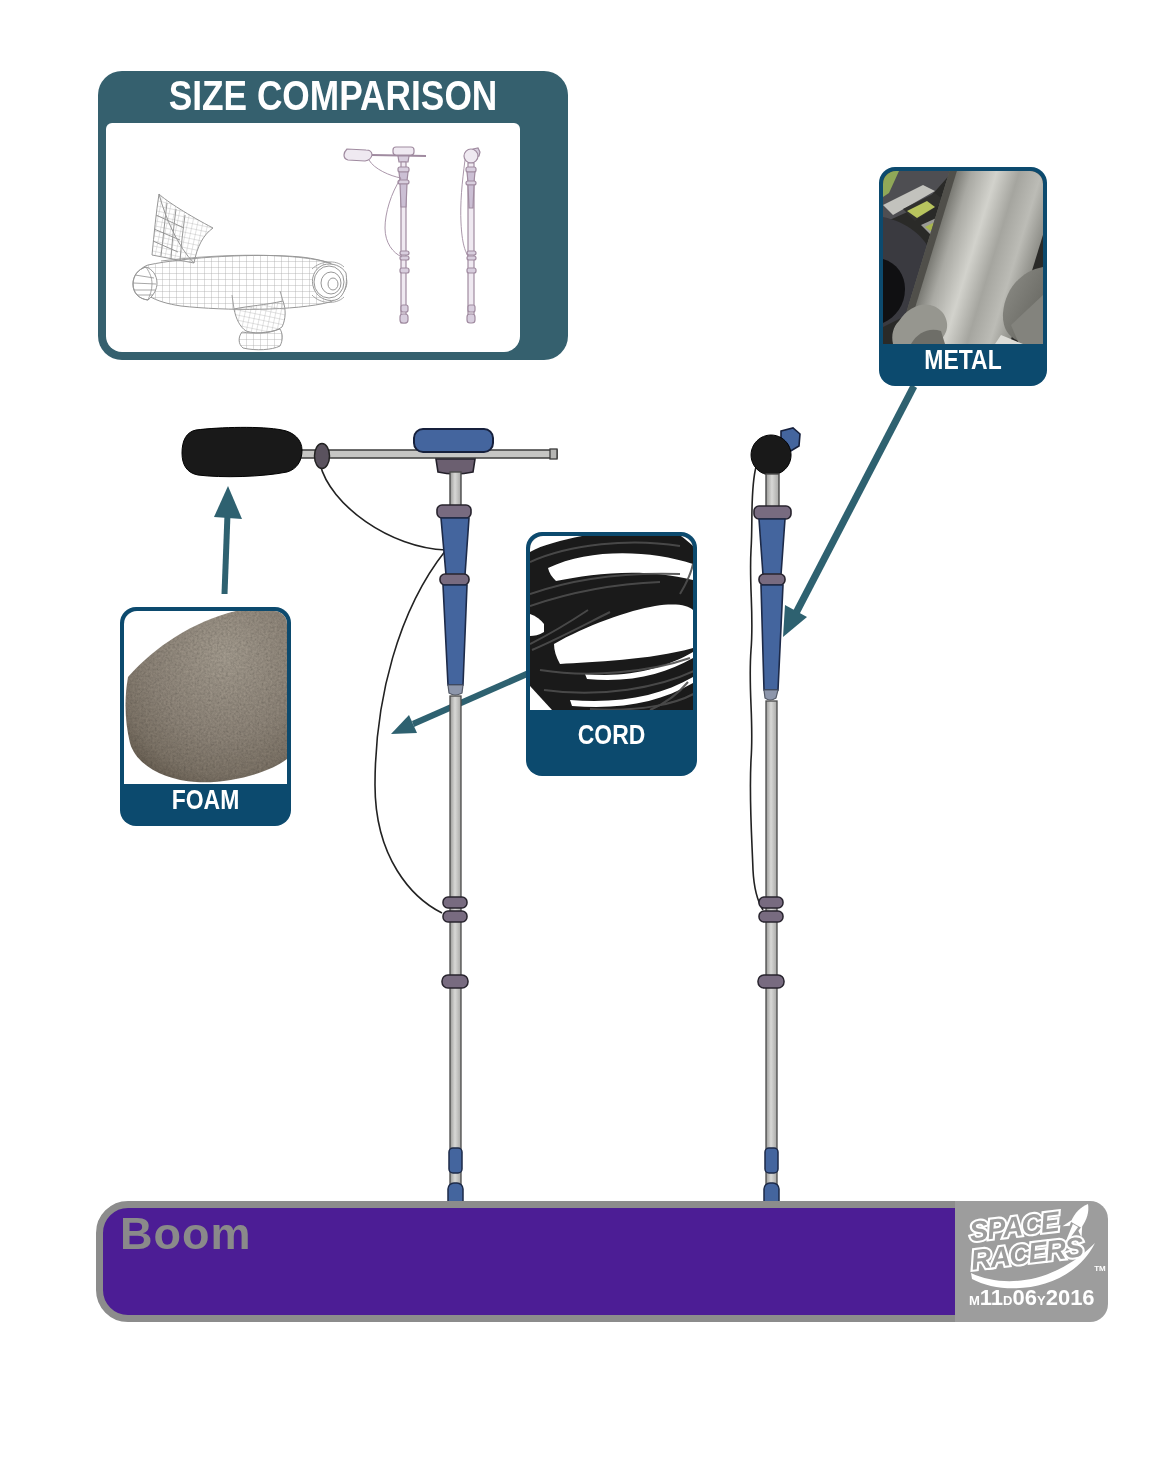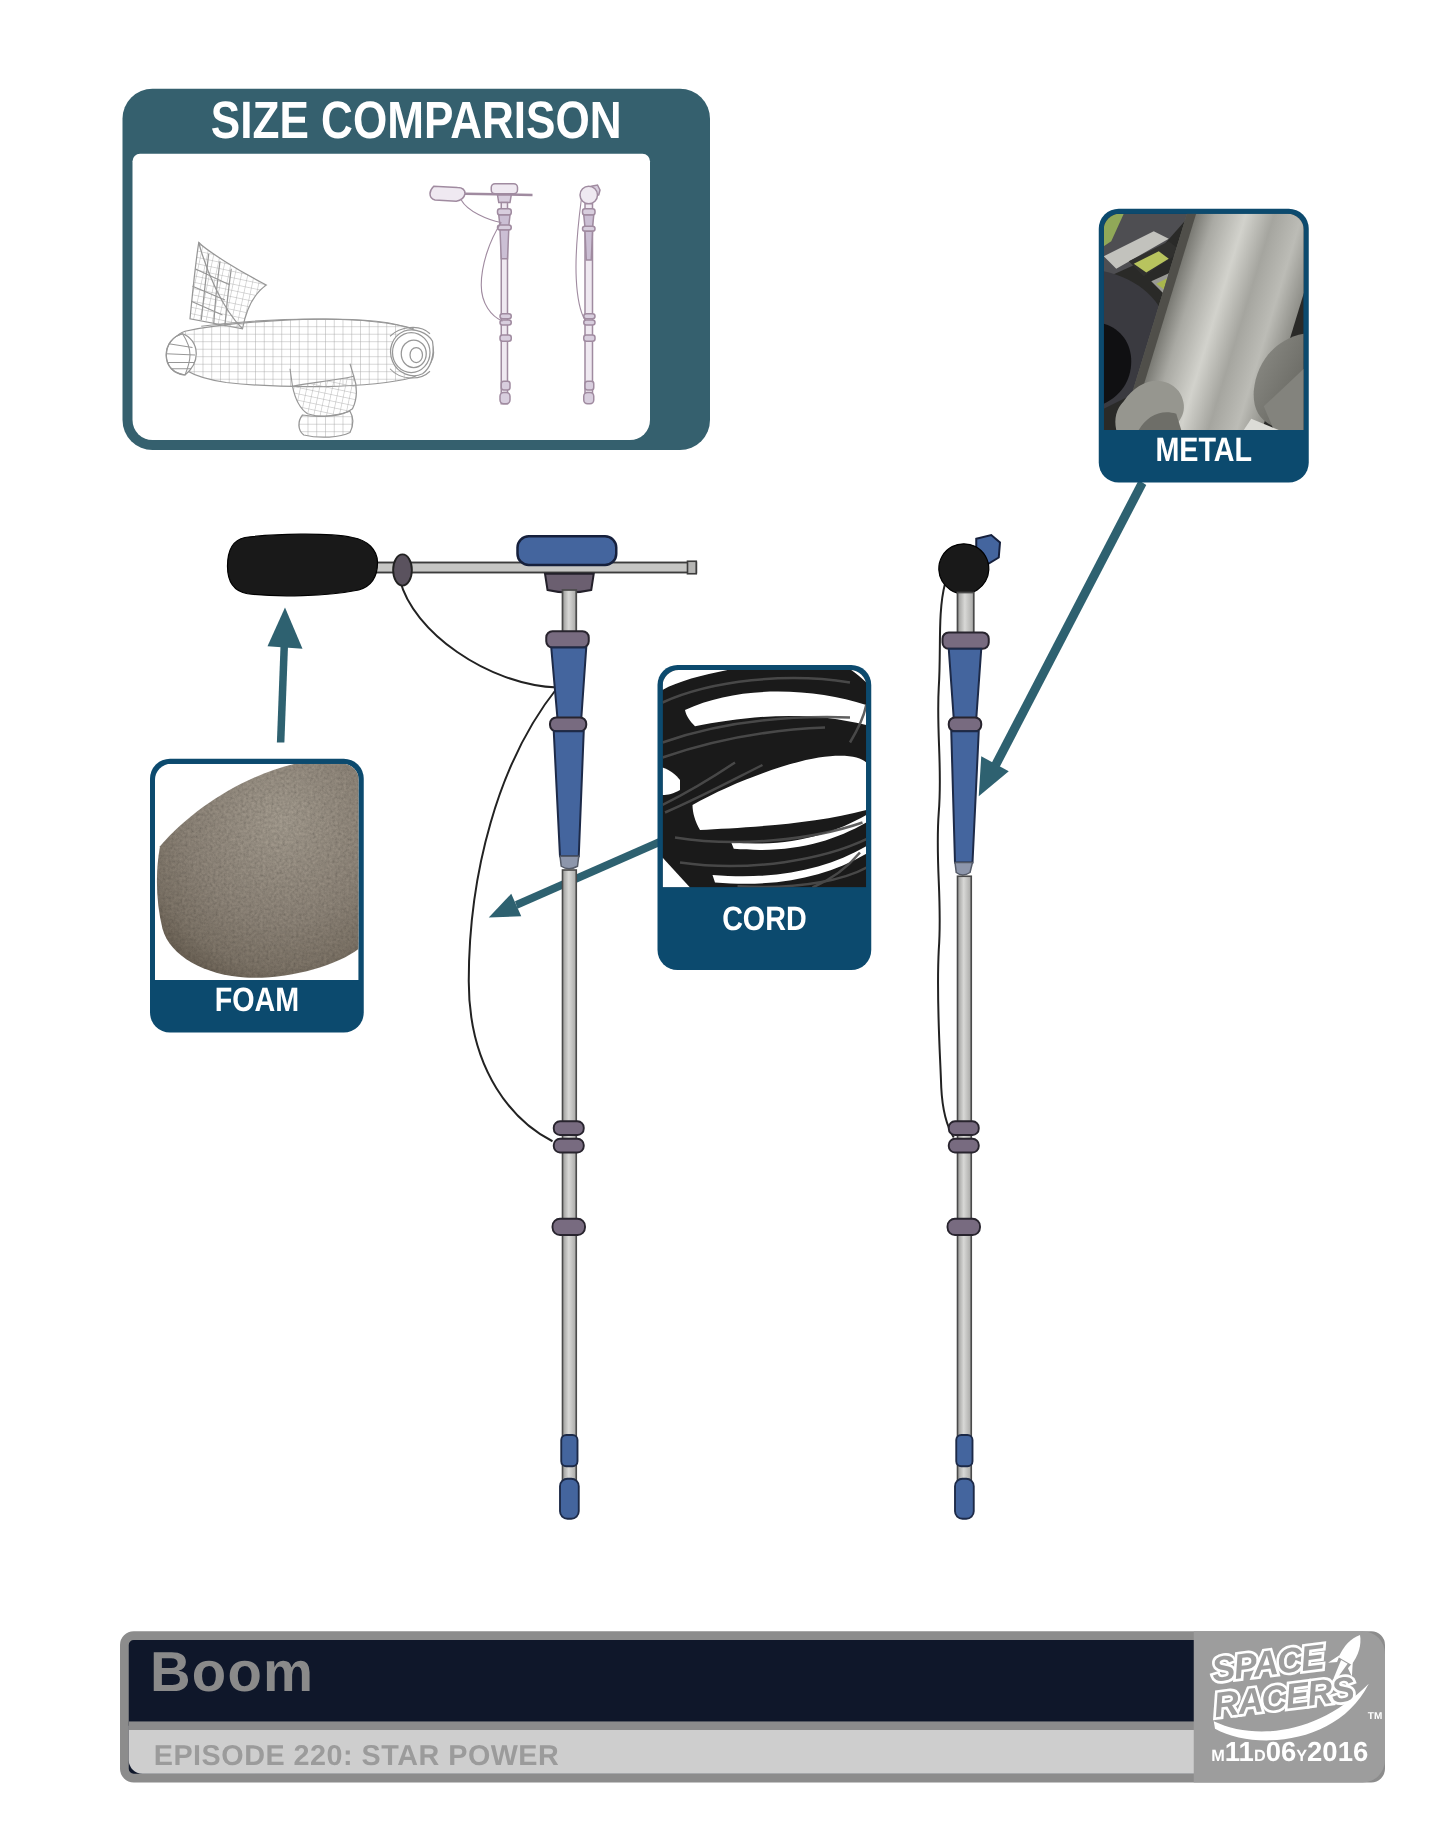--- a/index.html
+++ b/index.html
@@ -16,21 +16,21 @@
   #metalbox{left:879px;top:167px;width:168px;height:219px;}
   #metalbox .photo{width:160px;height:173px;}
   #metalbox .plabel{top:178px;}
   #foambox{left:120px;top:591px;width:171px;height:219px;margin-top:16px;}
   #foambox .photo{width:163px;height:173px;}
   #foambox .plabel{top:178px;}
   #cordbox{left:526px;top:532px;width:171px;height:244px;}
   #cordbox .photo{width:163px;height:174px;}
   #cordbox .plabel{top:188px;}
   
-  #footer{left:96px;top:1305px;width:1012px;height:121px;background:#0f172a;border:7px solid #8c8c8c;border-radius:11px;box-sizing:border-box;}
+  #footer{left:96px;top:1201px;width:1012px;height:121px;background:#4c1d95;border:7px solid #8c8c8c;border-radius:32px;box-sizing:border-box;}
   #ftitle{position:absolute;left:17px;top:3px;font-size:45px;line-height:45px;font-weight:bold;color:#8a8a8a;letter-spacing:1px;}
   #fbar{position:absolute;left:0;bottom:0;width:100%;height:42px;background:#cecece;border-top:7px solid #8c8c8c;border-radius:0 0 11px 11px;box-sizing:border-box;}
   #fbar span{display:block;margin-left:20px;margin-top:7px;font-size:23px;font-weight:bold;color:#9b9b9b;letter-spacing:0.4px;}
   #logopanel{position:absolute;right:-7px;top:-7px;width:153px;height:121px;background:#9d9d9d;border-radius:0 18px 18px 0;}
 </style>
 </head>
 <body>
 
 <svg class="abs" style="left:0;top:0" width="1161" height="1457" viewBox="0 0 1161 1457">
   <defs>
@@ -314,23 +314,20 @@
         <path d="M150,58 C156,48 161,38 163,28"></path>
         <path d="M120,174 C134,168 148,158 158,146"></path>
       </g>
     </svg>
   </div>
   <div class="plabel">CORD</div>
 </div>
 
 <div id="footer" class="abs">
   <div id="ftitle">Boom</div>
-  <div id="fbar">
-      <span>EPISODE 220: STAR POWER</span>
-    </div>
   <div id="logopanel">
     <svg width="153" height="121" viewBox="0 0 153 121">
 
       <g transform="rotate(30 122 22)">
         <path d="M122,0 C127,6 129,14 128,24 L116,24 C115,14 117,6 122,0 Z" fill="#fff"></path>
         <path d="M116,22 L111,32 L117,28 Z M128,22 L133,32 L127,28 Z" fill="#fff"></path>
         <path d="M119,25 L125,25 L123,44 L121,40 Z" fill="#fff"></path>
       </g>
 
       <path d="M16,72 C50,88 100,82 140,42 C116,90 50,96 17,78 Z" fill="#fff"></path>

